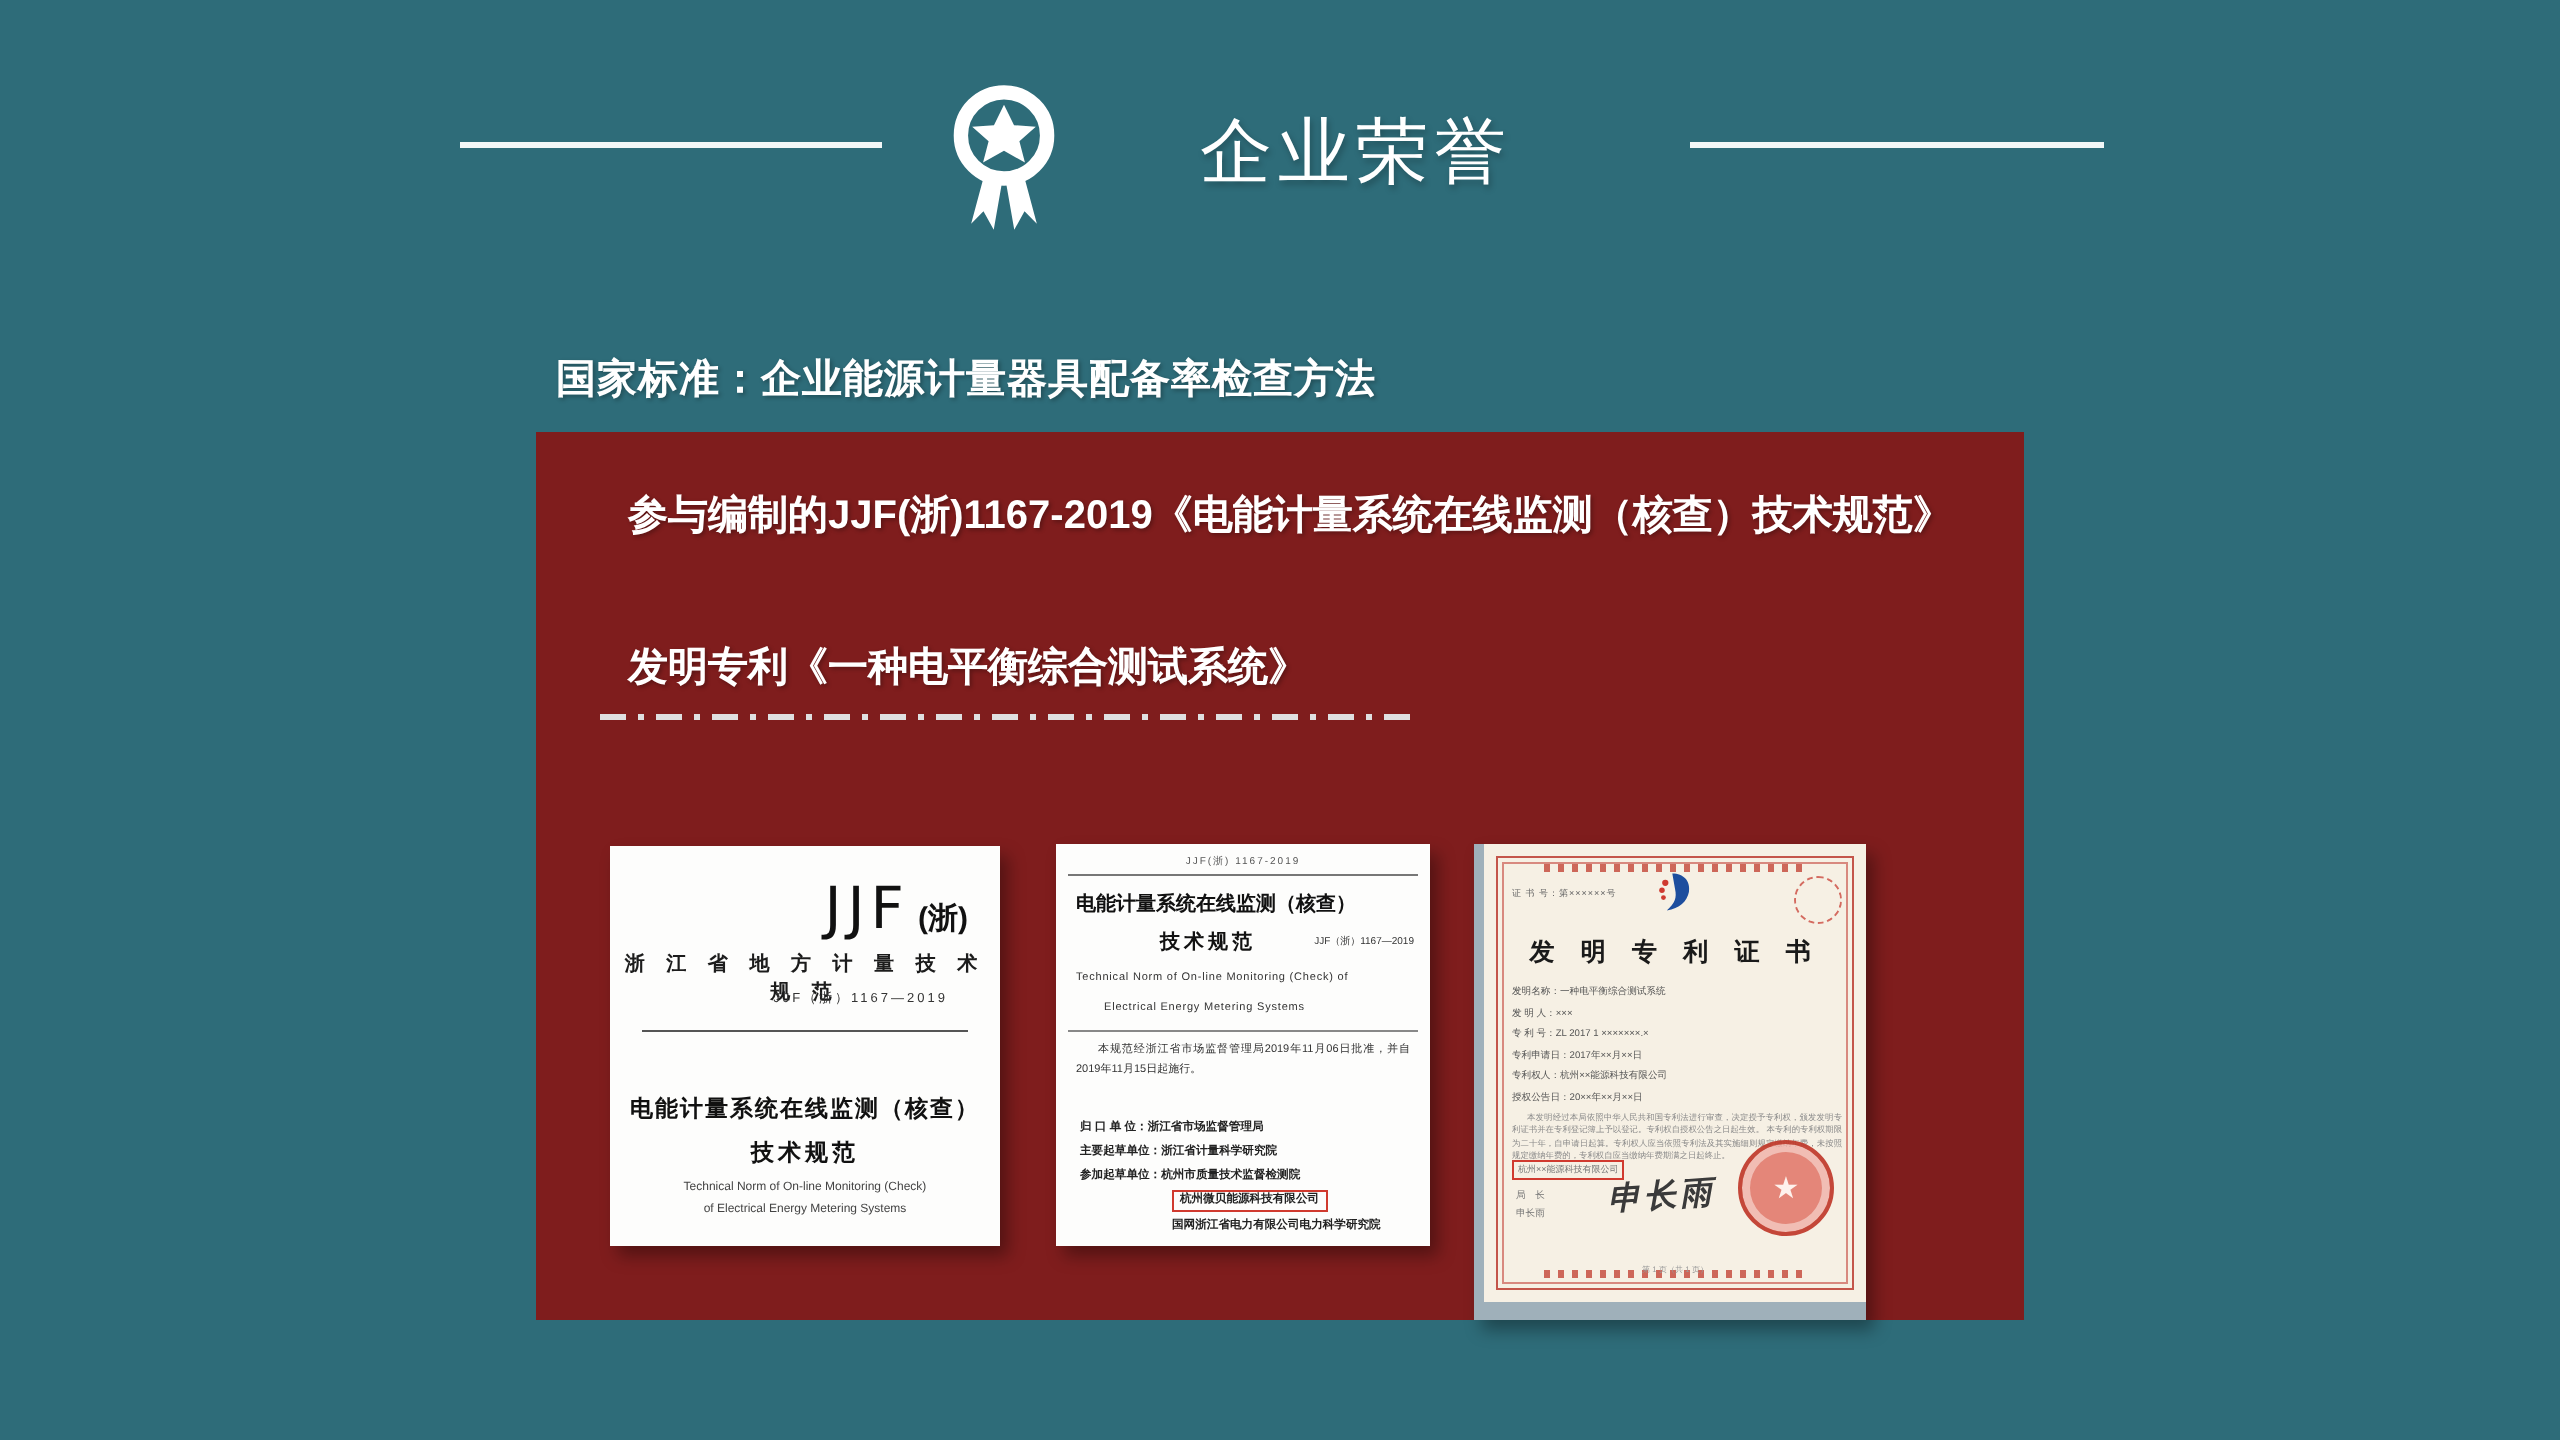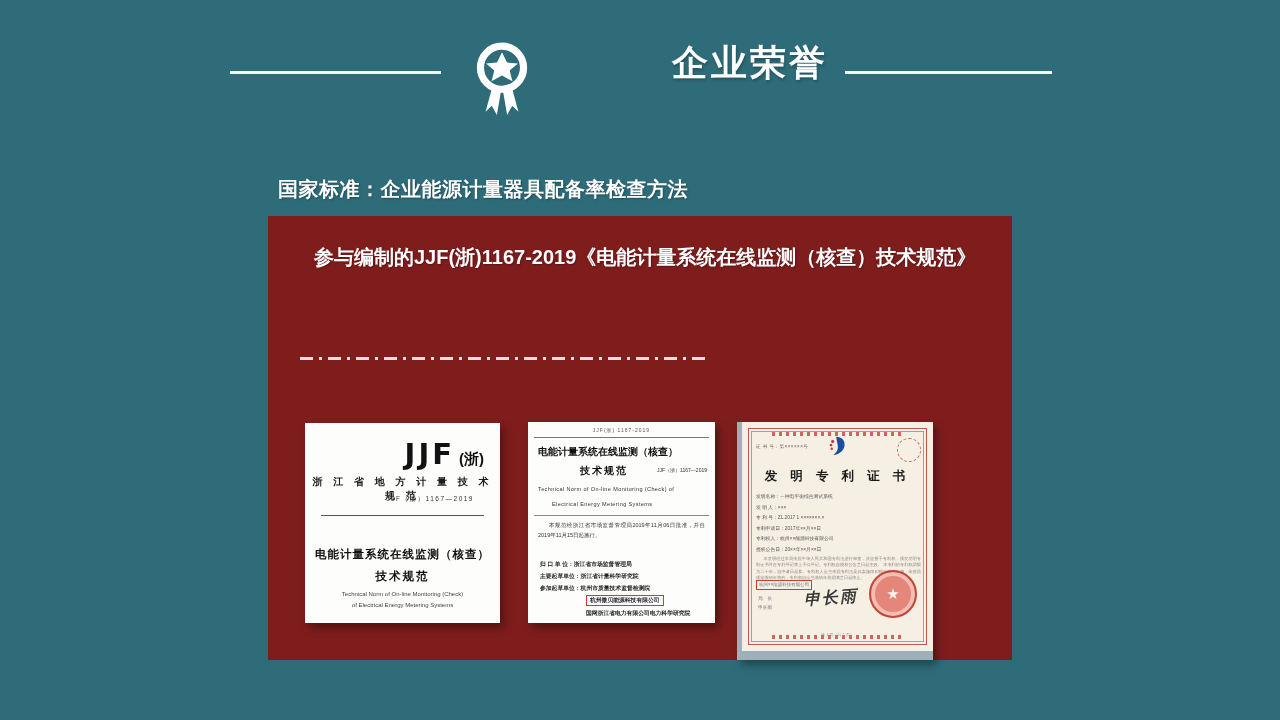--- a/index.html
+++ b/index.html
@@ -4,23 +4,23 @@
 <style>
   * { margin:0; padding:0; box-sizing:border-box; }
   html,body { width:1280px; height:720px; overflow:hidden; }
   body { position:relative; background:#2e6c79; font-family:"Liberation Sans", sans-serif; }
 
   
   .hline { position:absolute; height:3px; background:#f2f7f7; top:71px; }
   .hline.left  { left:230px; width:211px; }
   .hline.right { left:845px; width:207px; }
   .medal { position:absolute; left:468px; top:40px; }
-  .slide-title { position:absolute; left:600px; top:39px; width:300px;
-    color:#fff; font-size:36px; font-weight:bold; letter-spacing:3px;
-    text-shadow:1px 2px 3px rgba(0,0,0,.25);text-align:center; }
+  .slide-title { position:absolute; left:600px; top:52px; width:300px;
+    color:#fff; font-size:36px; font-weight:normal; letter-spacing:3px;
+    text-shadow:1px 2px 3px rgba(0,0,0,.25); }
 
   
   .line1 { position:absolute; left:278px; top:176px; color:#fff; font-size:20px;
     font-weight:bold; letter-spacing:.5px; text-shadow:1px 1px 2px rgba(0,0,0,.3); }
 
   .panel { position:absolute; left:268px; top:216px; width:744px; height:444px;
     background:#7f1d1d; }
   .line2 { position:absolute; left:46px; top:28px; color:#fff; font-size:20px;
     font-weight:bold; text-shadow:1px 1px 2px rgba(0,0,0,.3); }
   .line3 { position:absolute; left:46px; top:104px; color:#fff; font-size:20px;
@@ -31,21 +31,21 @@
 
   
   .cert { position:absolute; background:#fdfdfc; box-shadow:4px 5px 8px rgba(0,0,0,.35);
     color:#222; overflow:hidden; }
   .c1 { left:37px;  top:207px; width:195px; height:200px; }
   .c2 { left:260px; top:206px; width:187px; height:201px; }
   .c3 { left:469px; top:206px; width:196px; height:238px; background:#9fb0ba; }
 
   
   .c1-logo-row { position:absolute; top:14px; right:16px; white-space:nowrap; }
-  .c1-logo { font-size:29px; font-weight:700; letter-spacing:3px; color:#111;
+  .c1-logo { font-size:29px; font-weight:400; letter-spacing:3px; color:#111;
     font-family:"DejaVu Sans", sans-serif; }
   .c1-logo-sfx { font-size:15px; font-weight:bold; color:#111; margin-left:4px; }
   .c1-series { position:absolute; top:52px; width:100%; text-align:center;
     font-size:10px; font-weight:bold; letter-spacing:4px; color:#1c1c1c; }
   .c1-code { position:absolute; top:72px; right:26px; font-size:6.5px;
     letter-spacing:1.5px; color:#333; }
   .c1-rule { position:absolute; top:92px; left:16px; right:16px; height:1px; background:#555; }
   .c1-t1 { position:absolute; top:124px; width:100%; text-align:center;
     font-size:11.5px; font-weight:bold; letter-spacing:1px; color:#111; }
   .c1-t2 { position:absolute; top:146px; width:100%; text-align:center;
@@ -117,20 +117,21 @@
     <circle cx="33" cy="27" r="21" fill="#2e6c79" stroke="#fff" stroke-width="7"></circle>
     <polygon points="33,12 37.9,22 48.5,22.8 40.5,29.8 43.2,40.2 33,34.5 22.8,40.2 25.5,29.8 17.5,22.8 28.1,22" fill="#fff"></polygon>
   </svg>
 </div>
 <div class="slide-title">企业荣誉</div>
 
 <div class="line1">国家标准：企业能源计量器具配备率检查方法</div>
 
 <div class="panel">
   <div class="line2">参与编制的JJF(浙)1167-2019《电能计量系统在线监测（核查）技术规范》</div>
+  <div class="line3">发明专利《一种电平衡综合测试系统》</div>
   <div class="dashline"></div>
 
   <div class="cert c1">
     <div class="c1-logo-row">
       <span class="c1-logo">JJF</span><span class="c1-logo-sfx">(浙)</span>
     </div>
     <div class="c1-series">浙 江 省 地 方 计 量 技 术 规 范</div>
     <div class="c1-code">JJF（浙）1167—2019</div>
     <div class="c1-rule"></div>
     <div class="c1-t1">电能计量系统在线监测（核查）</div>

